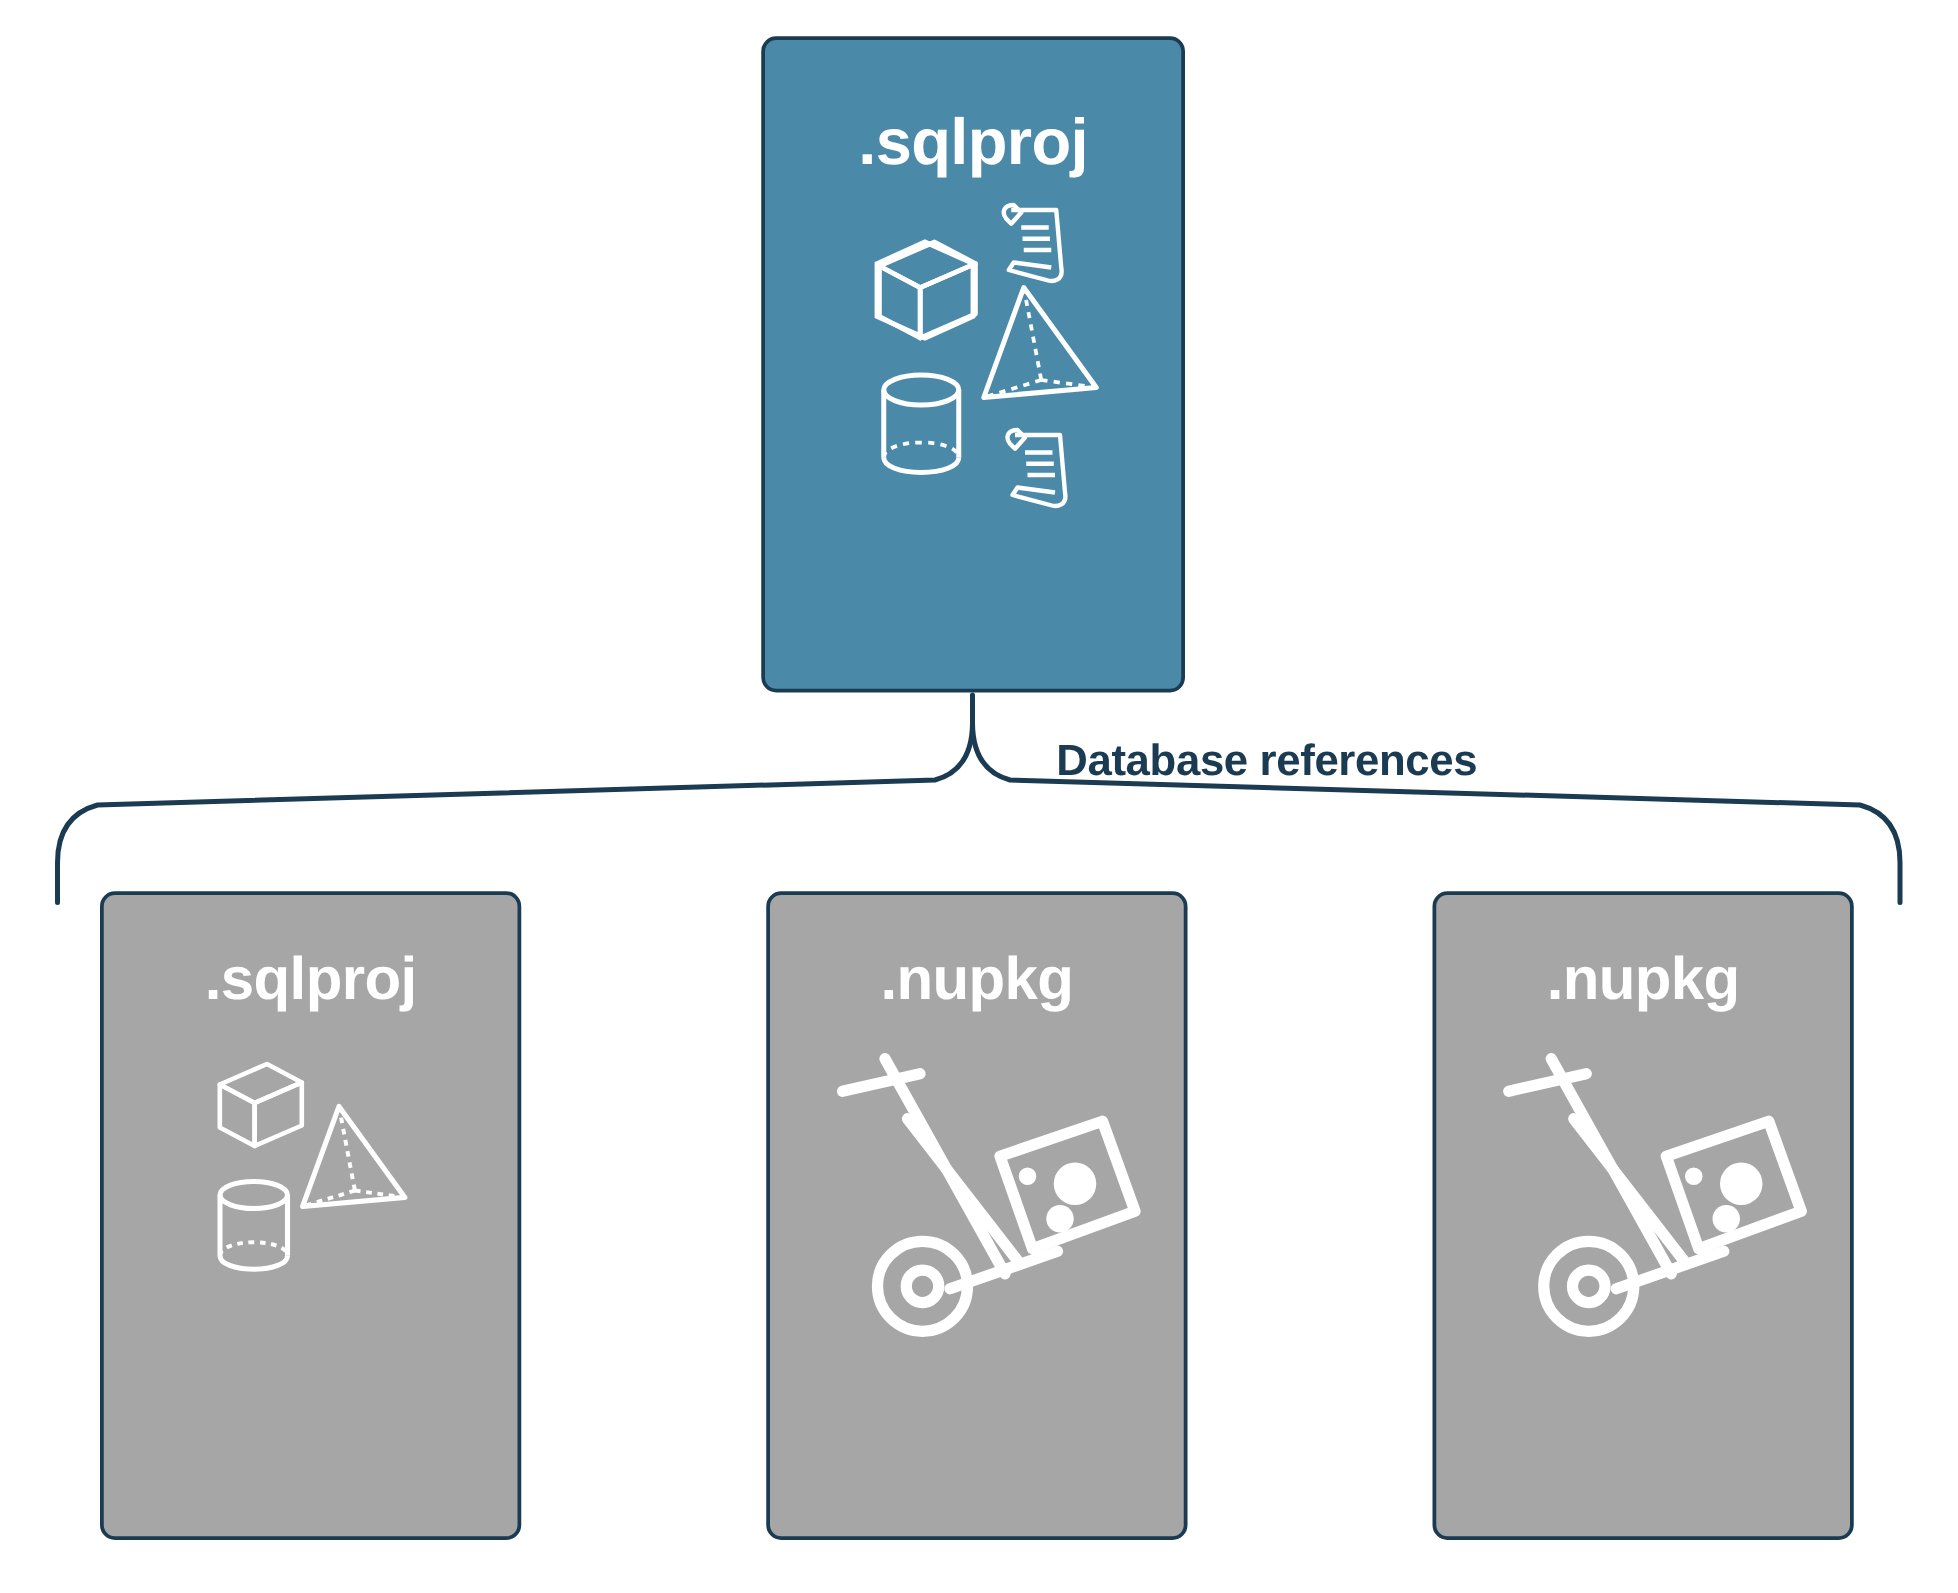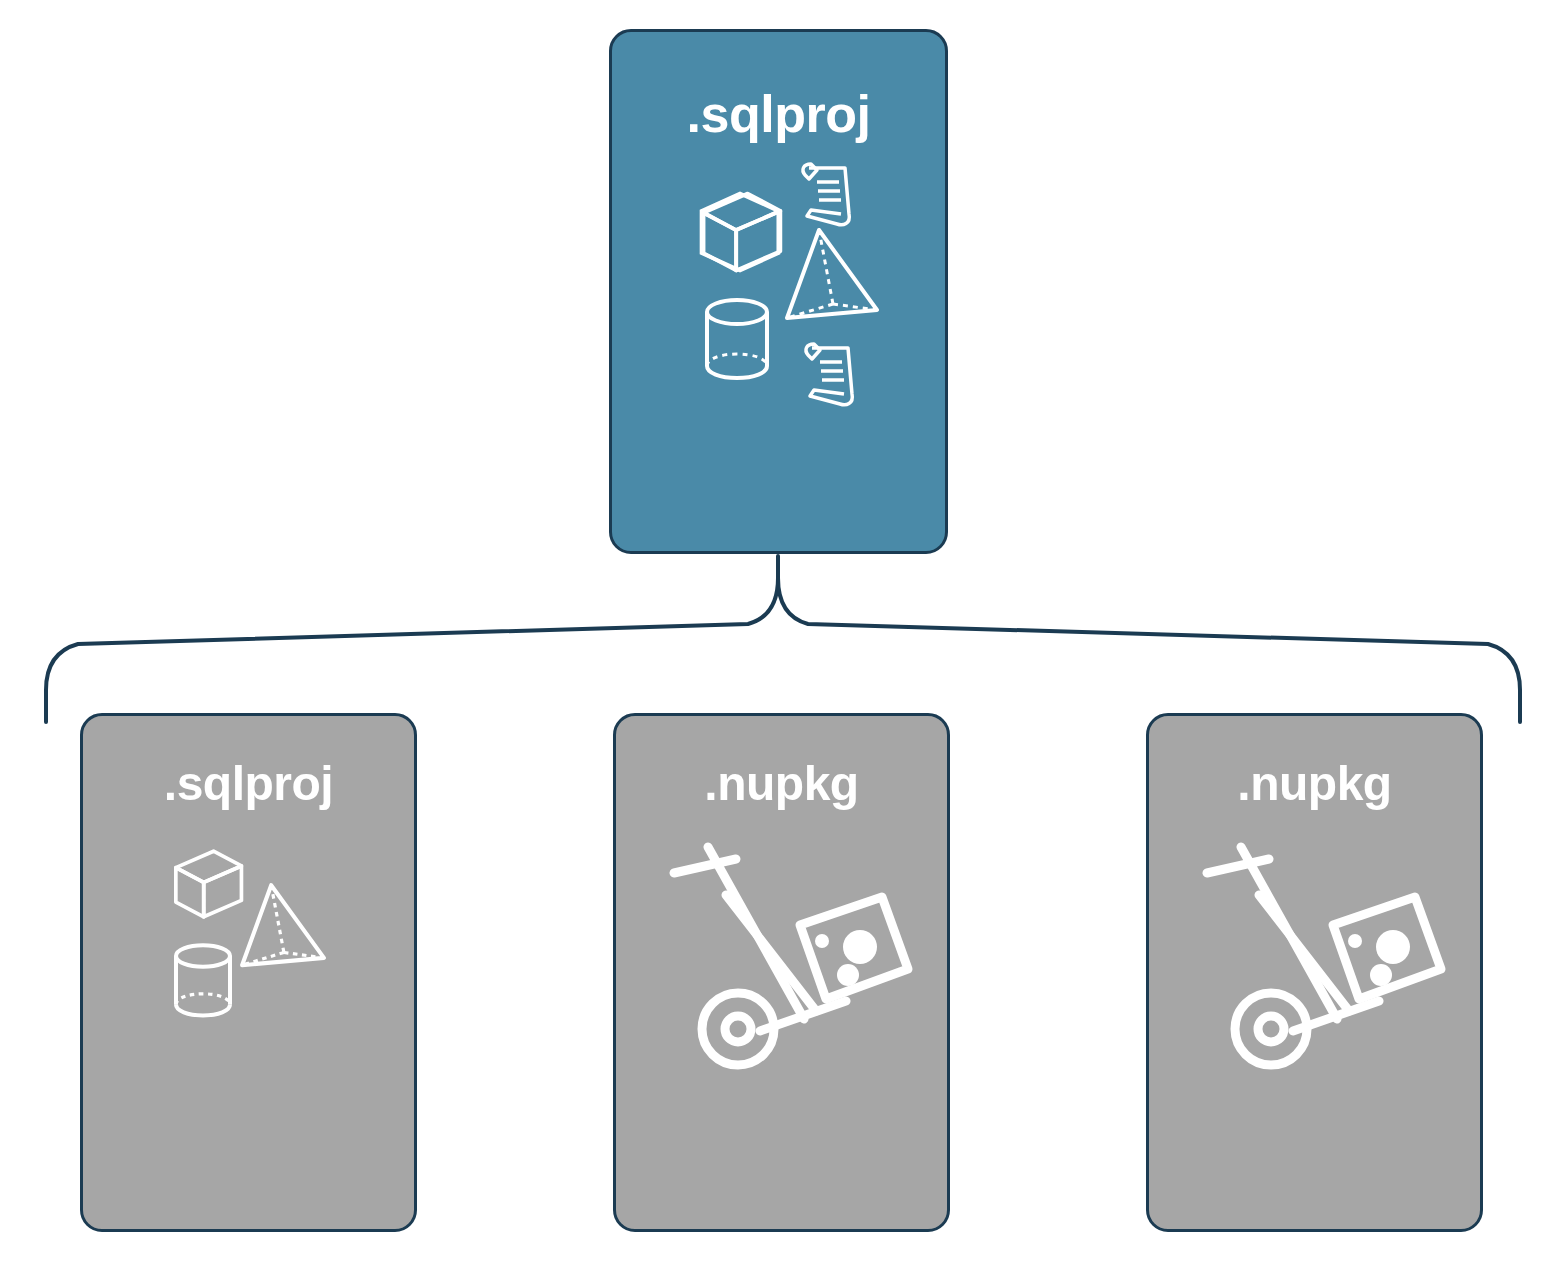--- a/index.html
+++ b/index.html
@@ -13,21 +13,21 @@
     position: relative;
     font-family: "Liberation Sans", sans-serif;
     overflow: hidden;
   }
   #diagram-root {
     position: absolute;
     inset: 0;
   }
   .node {
     position: absolute;
-    border-radius: 22px;
+    border-radius: 12px;
     box-sizing: border-box;
     display: flex;
     flex-direction: column;
     align-items: center;
   }
   .node-label {
     color: #ffffff;
     font-weight: bold;
     letter-spacing: -0.5px;
     text-align: center;
@@ -103,20 +103,21 @@
              L 78 644
              C 56 650, 46 666, 46 690
              L 46 722" fill="none" stroke="#1b3b52" stroke-width="4" stroke-linecap="round"></path>
     <path d="M 778 578
              C 778 600, 786 618, 808 624
              L 1488 644
              C 1510 650, 1520 666, 1520 690
              L 1520 722" fill="none" stroke="#1b3b52" stroke-width="4" stroke-linecap="round"></path>
   </svg>
 
+  <div id="edge-label">Database references</div>
 
   <div class="node" id="node-top">
     <div class="node-label">.sqlproj</div>
     <div class="node-icons">
 
       <svg style="left:80px; top:40px;" width="96" height="96" viewBox="0 0 100 100">
         <path d="M10 28 L50 10 L90 28 L90 72 L50 90 L10 72 Z" fill="none" stroke="#fff" stroke-width="4" transform="translate(0,0)"></path>
         <g fill="none" stroke="#fff" stroke-width="4">
           <path d="M14 30 L52 14 L90 30 L90 70 L52 86 L14 70 Z" opacity="0"></path>
           <path d="M16 34 L16 76 L58 94 L58 52 Z" opacity="0"></path>

